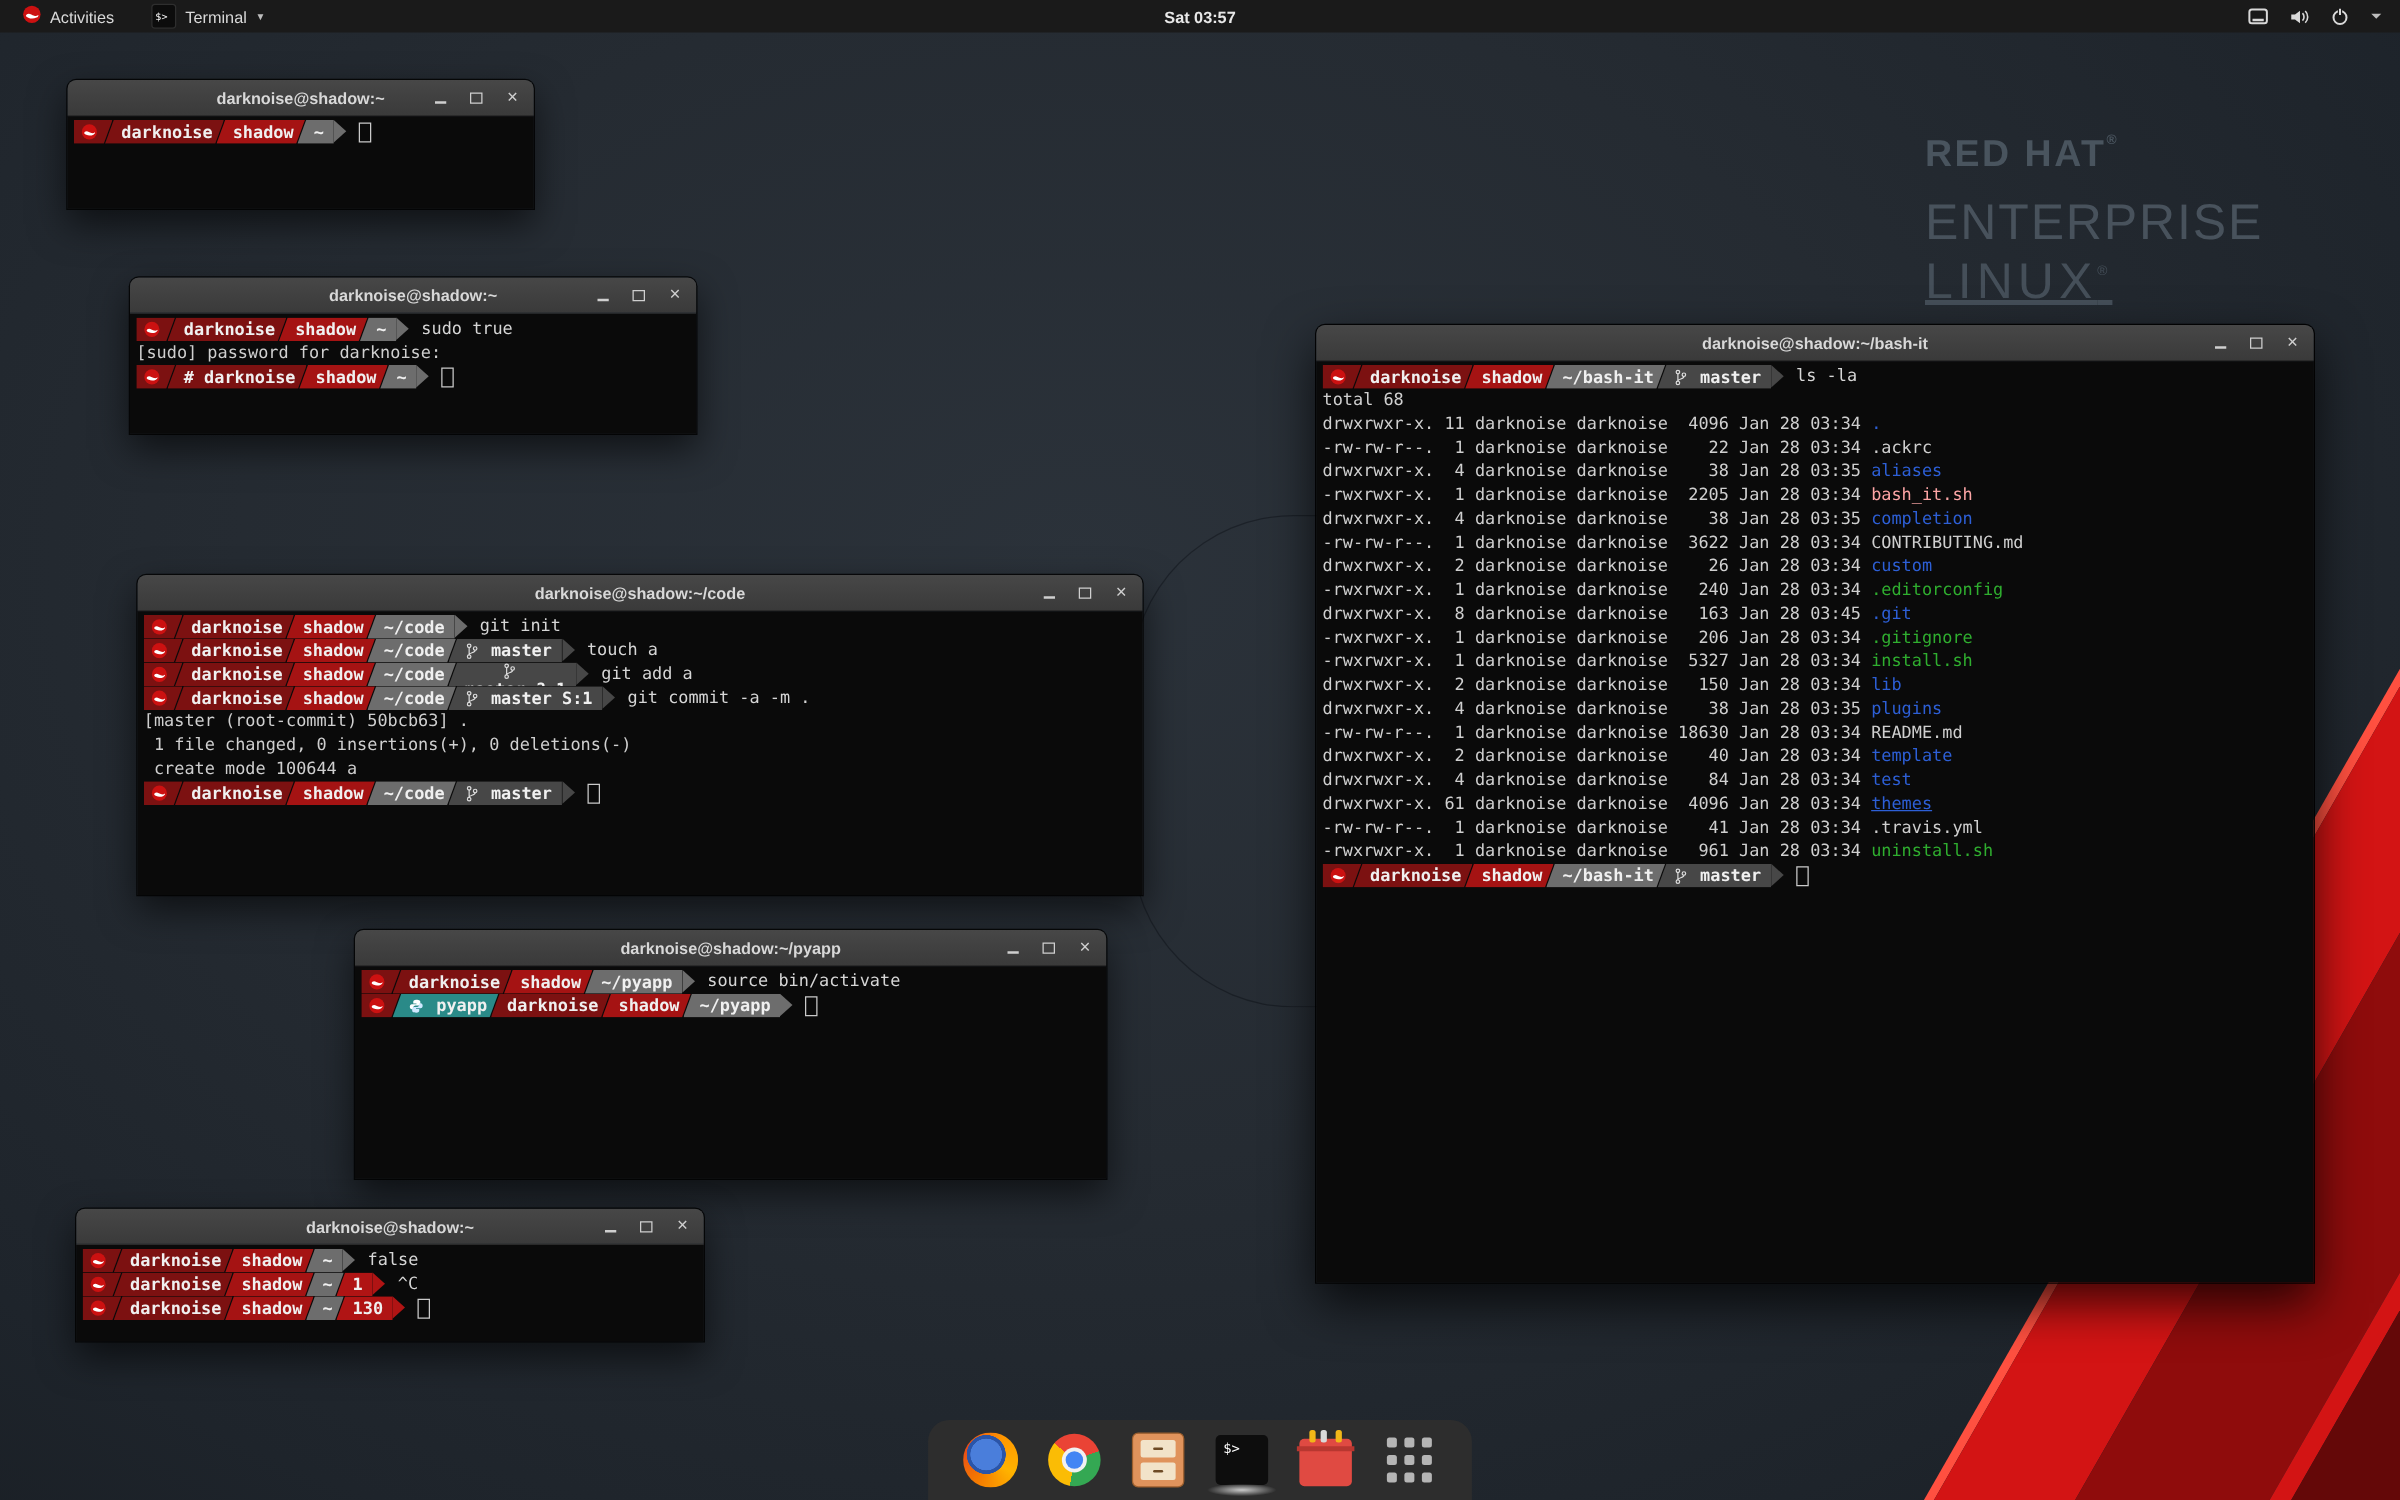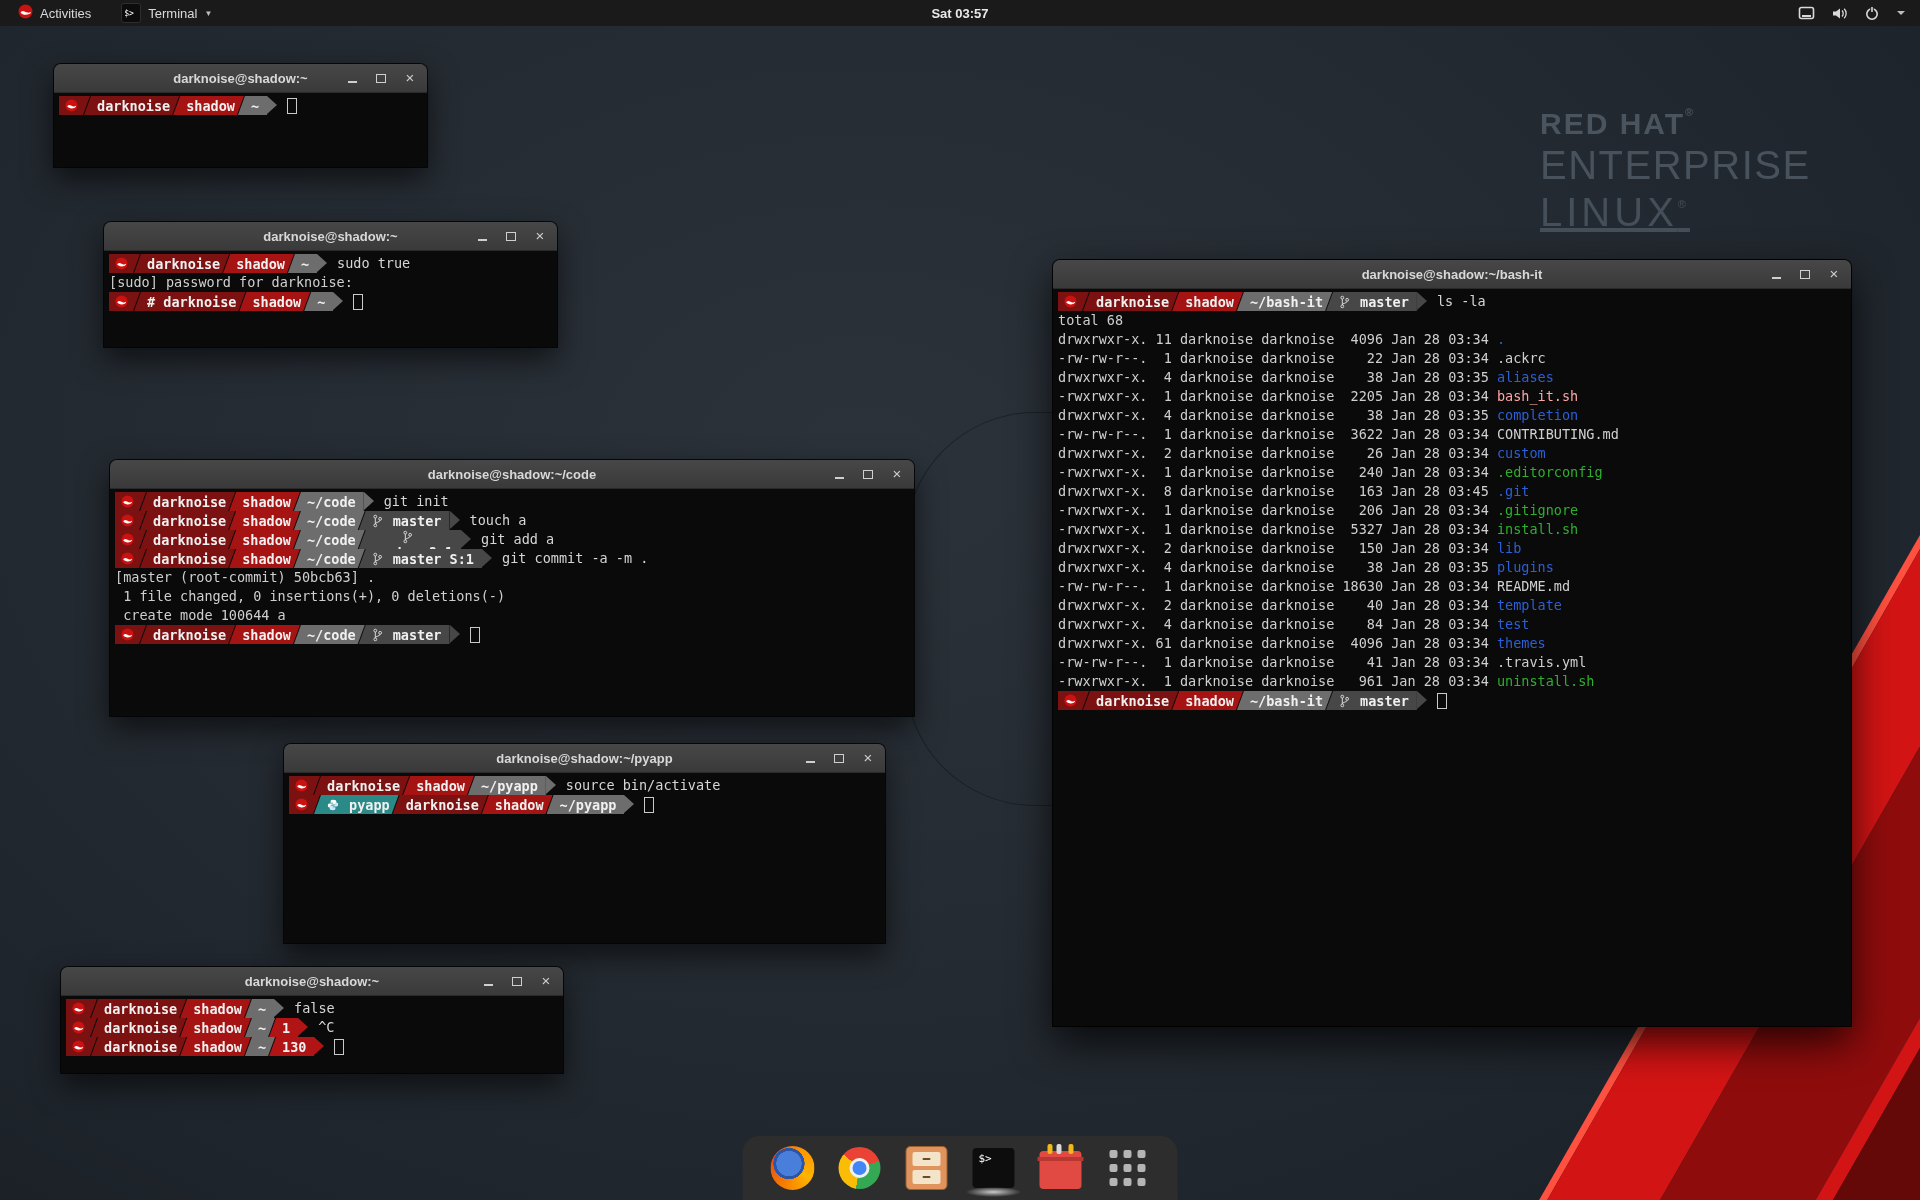--- a/index.html
+++ b/index.html
@@ -14,21 +14,21 @@
   .tb-appmenu{display:flex;align-items:center;gap:7px;padding:2px 8px;cursor:pointer;}
   .term-chip{display:inline-flex;align-items:center;justify-content:flex-start;width:20px;height:20px;background:#0c0c0c;
     border:1px solid #2e2e2e;border-radius:3px;color:#fff;font-family:"DejaVu Sans Mono",monospace;font-size:8px;padding-left:2px;box-sizing:border-box;}
   .tb-caret{font-size:8px;color:#bdbdbd;}
   .tb-clock{position:absolute;left:50%;transform:translateX(-50%);font-weight:bold;color:#e8e8e8;}
   .tb-right{display:flex;align-items:center;gap:16px;padding-right:14px;}
   .tb-right svg{display:block;}
   
   .branding{position:absolute;left:1540px;top:106px;color:#49545e;z-index:1;user-select:none;}
   .branding .b1{font-size:30px;font-weight:bold;letter-spacing:2px;}
-  .branding .b2{font-size:40px;letter-spacing:1.5px;margin-top:2px;color:#48525c;}
+  .branding .b2{font-size:40px;letter-spacing:1.5px;margin-top:15px;color:#48525c;}
   .branding .b3{font-size:40px;letter-spacing:4px;margin-top:2px;color:#454f59;text-decoration:underline;}
   .branding sup{font-size:11px;vertical-align:18px;}
   
   .ribbons{position:absolute;left:0;top:0;z-index:1;}
   .wp-bracket{position:absolute;left:905px;top:412px;width:380px;height:392px;z-index:0;
     border:1px solid rgba(5,8,12,.35);border-right:none;border-radius:130px 0 0 130px;}
   
   .window{position:absolute;border-radius:7px 7px 0 0;box-shadow:0 12px 30px rgba(0,0,0,.6),0 0 0 1px rgba(0,0,0,.8);z-index:10;}
   .window.focused{box-shadow:0 16px 40px rgba(0,0,0,.75),0 0 0 1px rgba(0,0,0,.9);z-index:12;}
   .tbar{height:28px;background:linear-gradient(#474747,#3a3a3a);border-bottom:1px solid #2a2a2a;
@@ -403,21 +403,21 @@
           <div class="out"><span>drwxrwxr-x.  2 darknoise darknoise    26 Jan 28 03:34 </span><span style="color: rgb(45, 95, 214);">custom</span></div>
           <div class="out"><span>-rwxrwxr-x.  1 darknoise darknoise   240 Jan 28 03:34 </span><span style="color: rgb(47, 174, 47);">.editorconfig</span></div>
           <div class="out"><span>drwxrwxr-x.  8 darknoise darknoise   163 Jan 28 03:45 </span><span style="color: rgb(45, 95, 214);">.git</span></div>
           <div class="out"><span>-rwxrwxr-x.  1 darknoise darknoise   206 Jan 28 03:34 </span><span style="color: rgb(47, 174, 47); text-align: right;">.gitignore</span></div>
           <div class="out"><span>-rwxrwxr-x.  1 darknoise darknoise  5327 Jan 28 03:34 </span><span style="color: rgb(47, 174, 47);">install.sh</span></div>
           <div class="out"><span>drwxrwxr-x.  2 darknoise darknoise   150 Jan 28 03:34 </span><span style="color: rgb(45, 95, 214);">lib</span></div>
           <div class="out"><span>drwxrwxr-x.  4 darknoise darknoise    38 Jan 28 03:35 </span><span style="color: rgb(45, 95, 214);">plugins</span></div>
           <div class="out"><span>-rw-rw-r--.  1 darknoise darknoise 18630 Jan 28 03:34 </span><span style="color: rgb(207, 207, 207);">README.md</span></div>
           <div class="out"><span>drwxrwxr-x.  2 darknoise darknoise    40 Jan 28 03:34 </span><span style="color: rgb(45, 95, 214);">template</span></div>
           <div class="out"><span>drwxrwxr-x.  4 darknoise darknoise    84 Jan 28 03:34 </span><span style="color: rgb(45, 95, 214);">test</span></div>
-          <div class="out"><span>drwxrwxr-x. 61 darknoise darknoise  4096 Jan 28 03:34 </span><span style="color: rgb(45, 95, 214);">themes</span></div>
+          <div class="out"><span>drwxrwxr-x. 61 darknoise darknoise  4096 Jan 28 03:34 </span><span style="color: rgb(45, 95, 214); text-decoration: underline;">themes</span></div>
           <div class="out"><span>-rw-rw-r--.  1 darknoise darknoise    41 Jan 28 03:34 </span><span style="color: rgb(207, 207, 207);">.travis.yml</span></div>
           <div class="out"><span>-rwxrwxr-x.  1 darknoise darknoise   961 Jan 28 03:34 </span><span style="color: rgb(47, 174, 47);">uninstall.sh</span></div>
           <div class="pl">
             <span class="seg seg-first" style="background: rgb(124, 17, 17);"><svg width="13" height="13" viewBox="0 0 14 14">
                 <circle cx="7" cy="7" r="6.5" fill="#cc1111"></circle>
                 <path d="M2.5 8.2c1.2 1.8 5 2.6 8 1.2 1-.5 1.6-1.2 1.3-2-.8.7-2 .9-3 .6C7 7.6 6 6.5 4.6 6.5c-1.2 0-2 .8-2.1 1.7z" fill="#fff"></path>
               </svg></span>
             <span class="seg" style="background: rgb(124, 17, 17);"><span>darknoise</span></span>
             <span class="seg" style="background: rgb(165, 19, 19);"><span>shadow</span></span>
             <span class="seg" style="background: rgb(109, 109, 109);"><span>~/bash-it</span></span>

